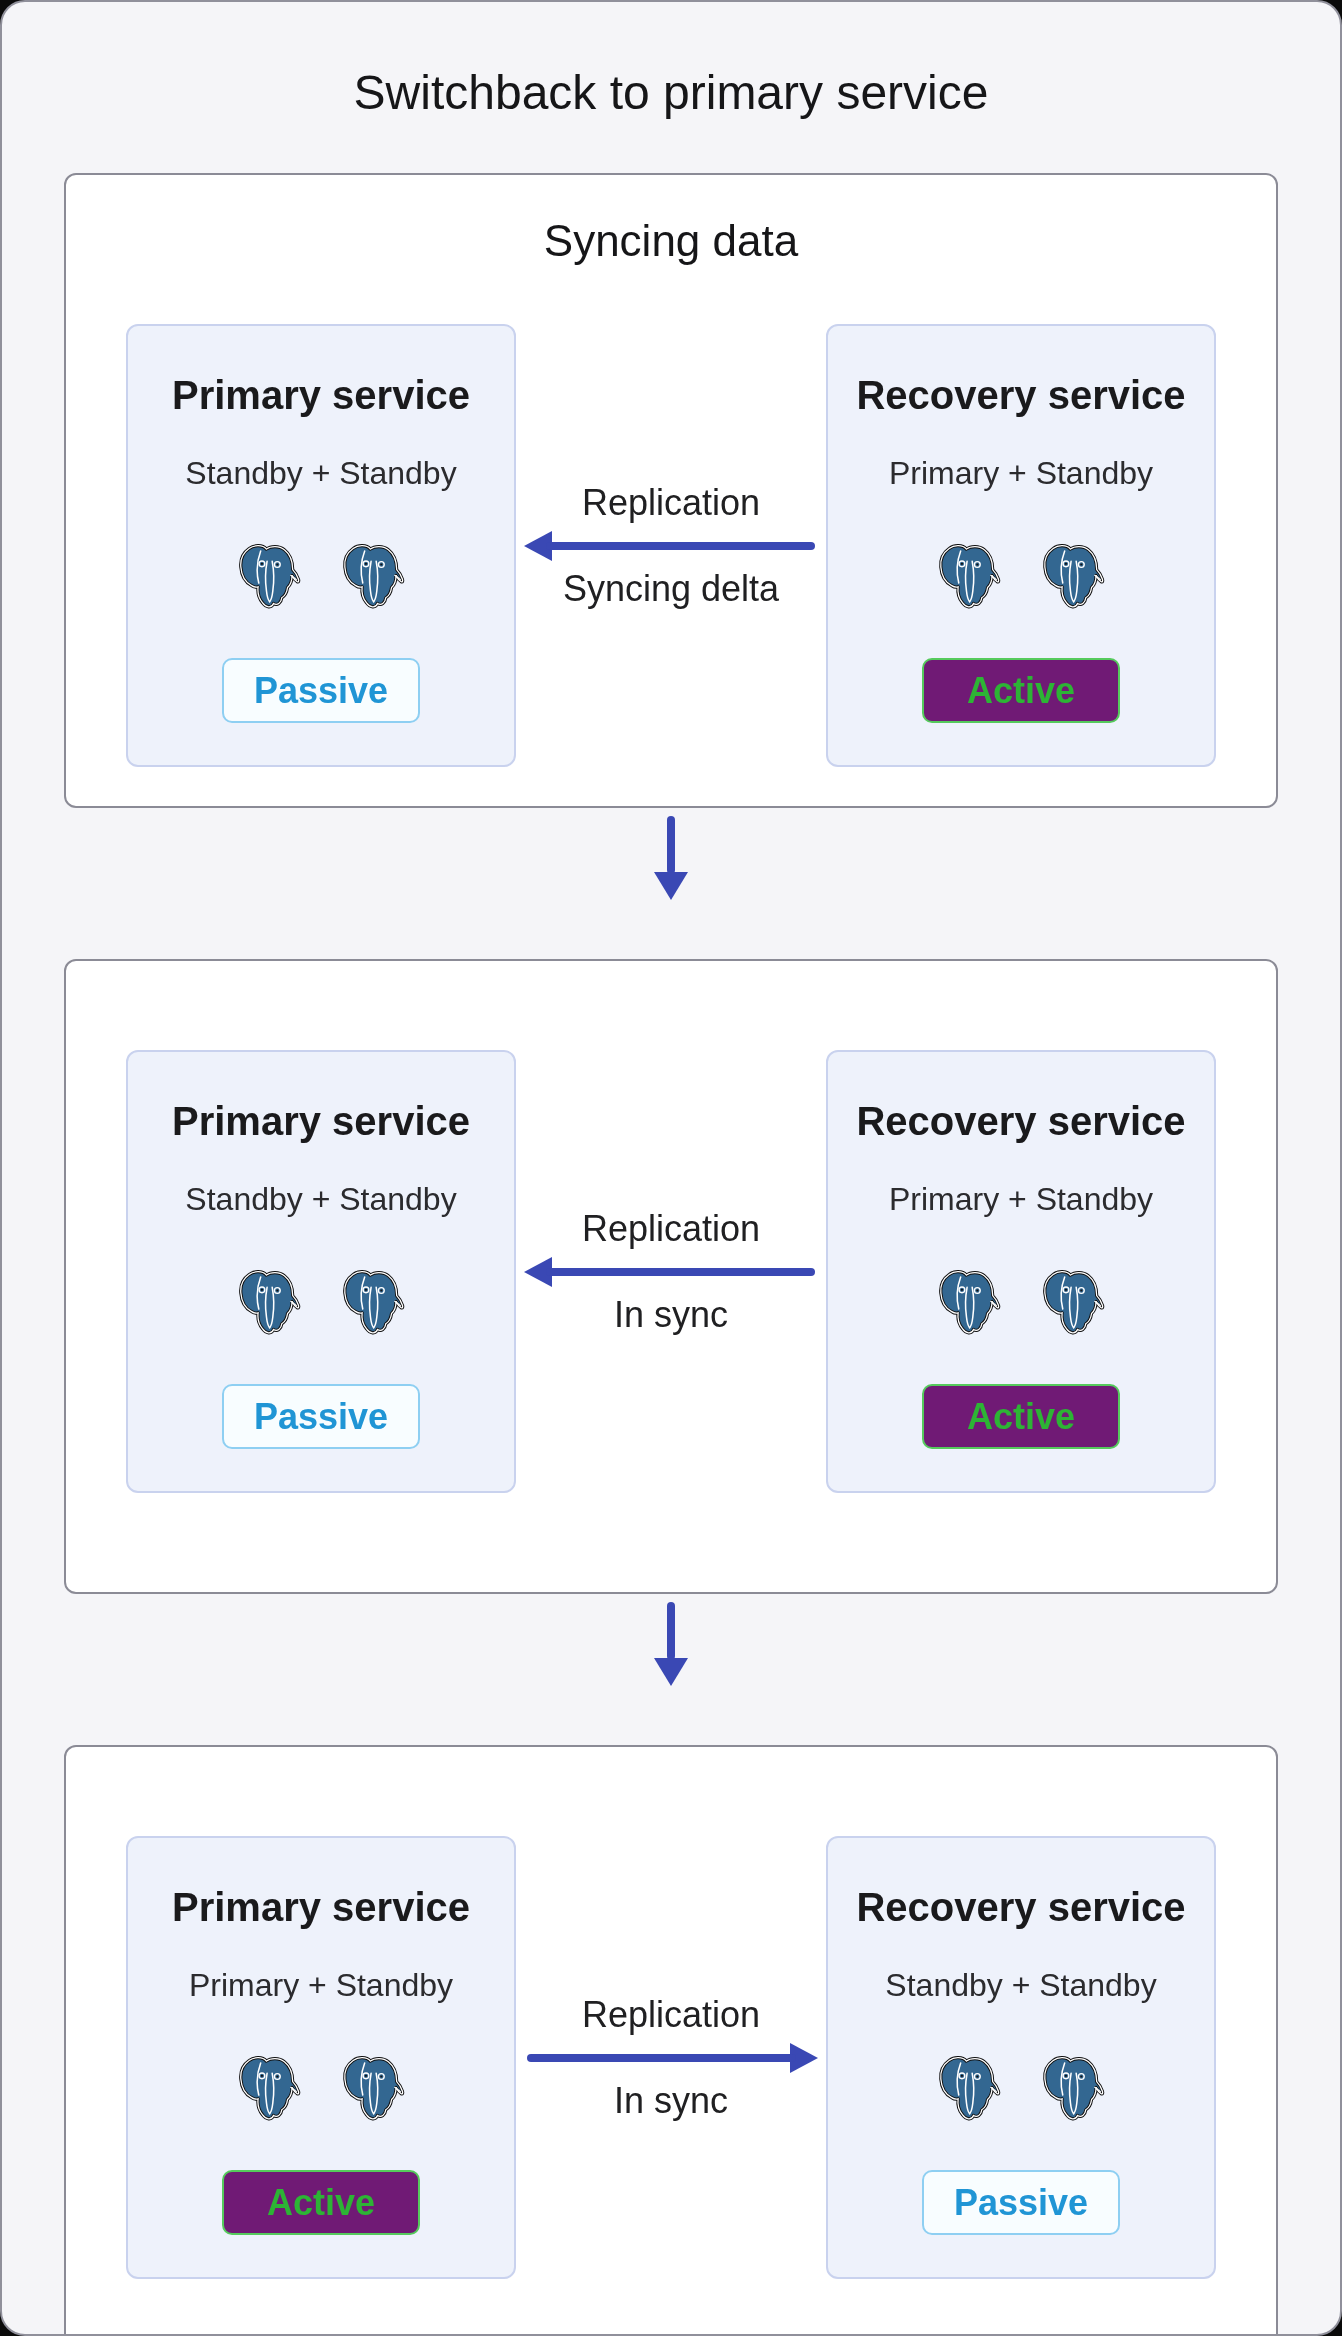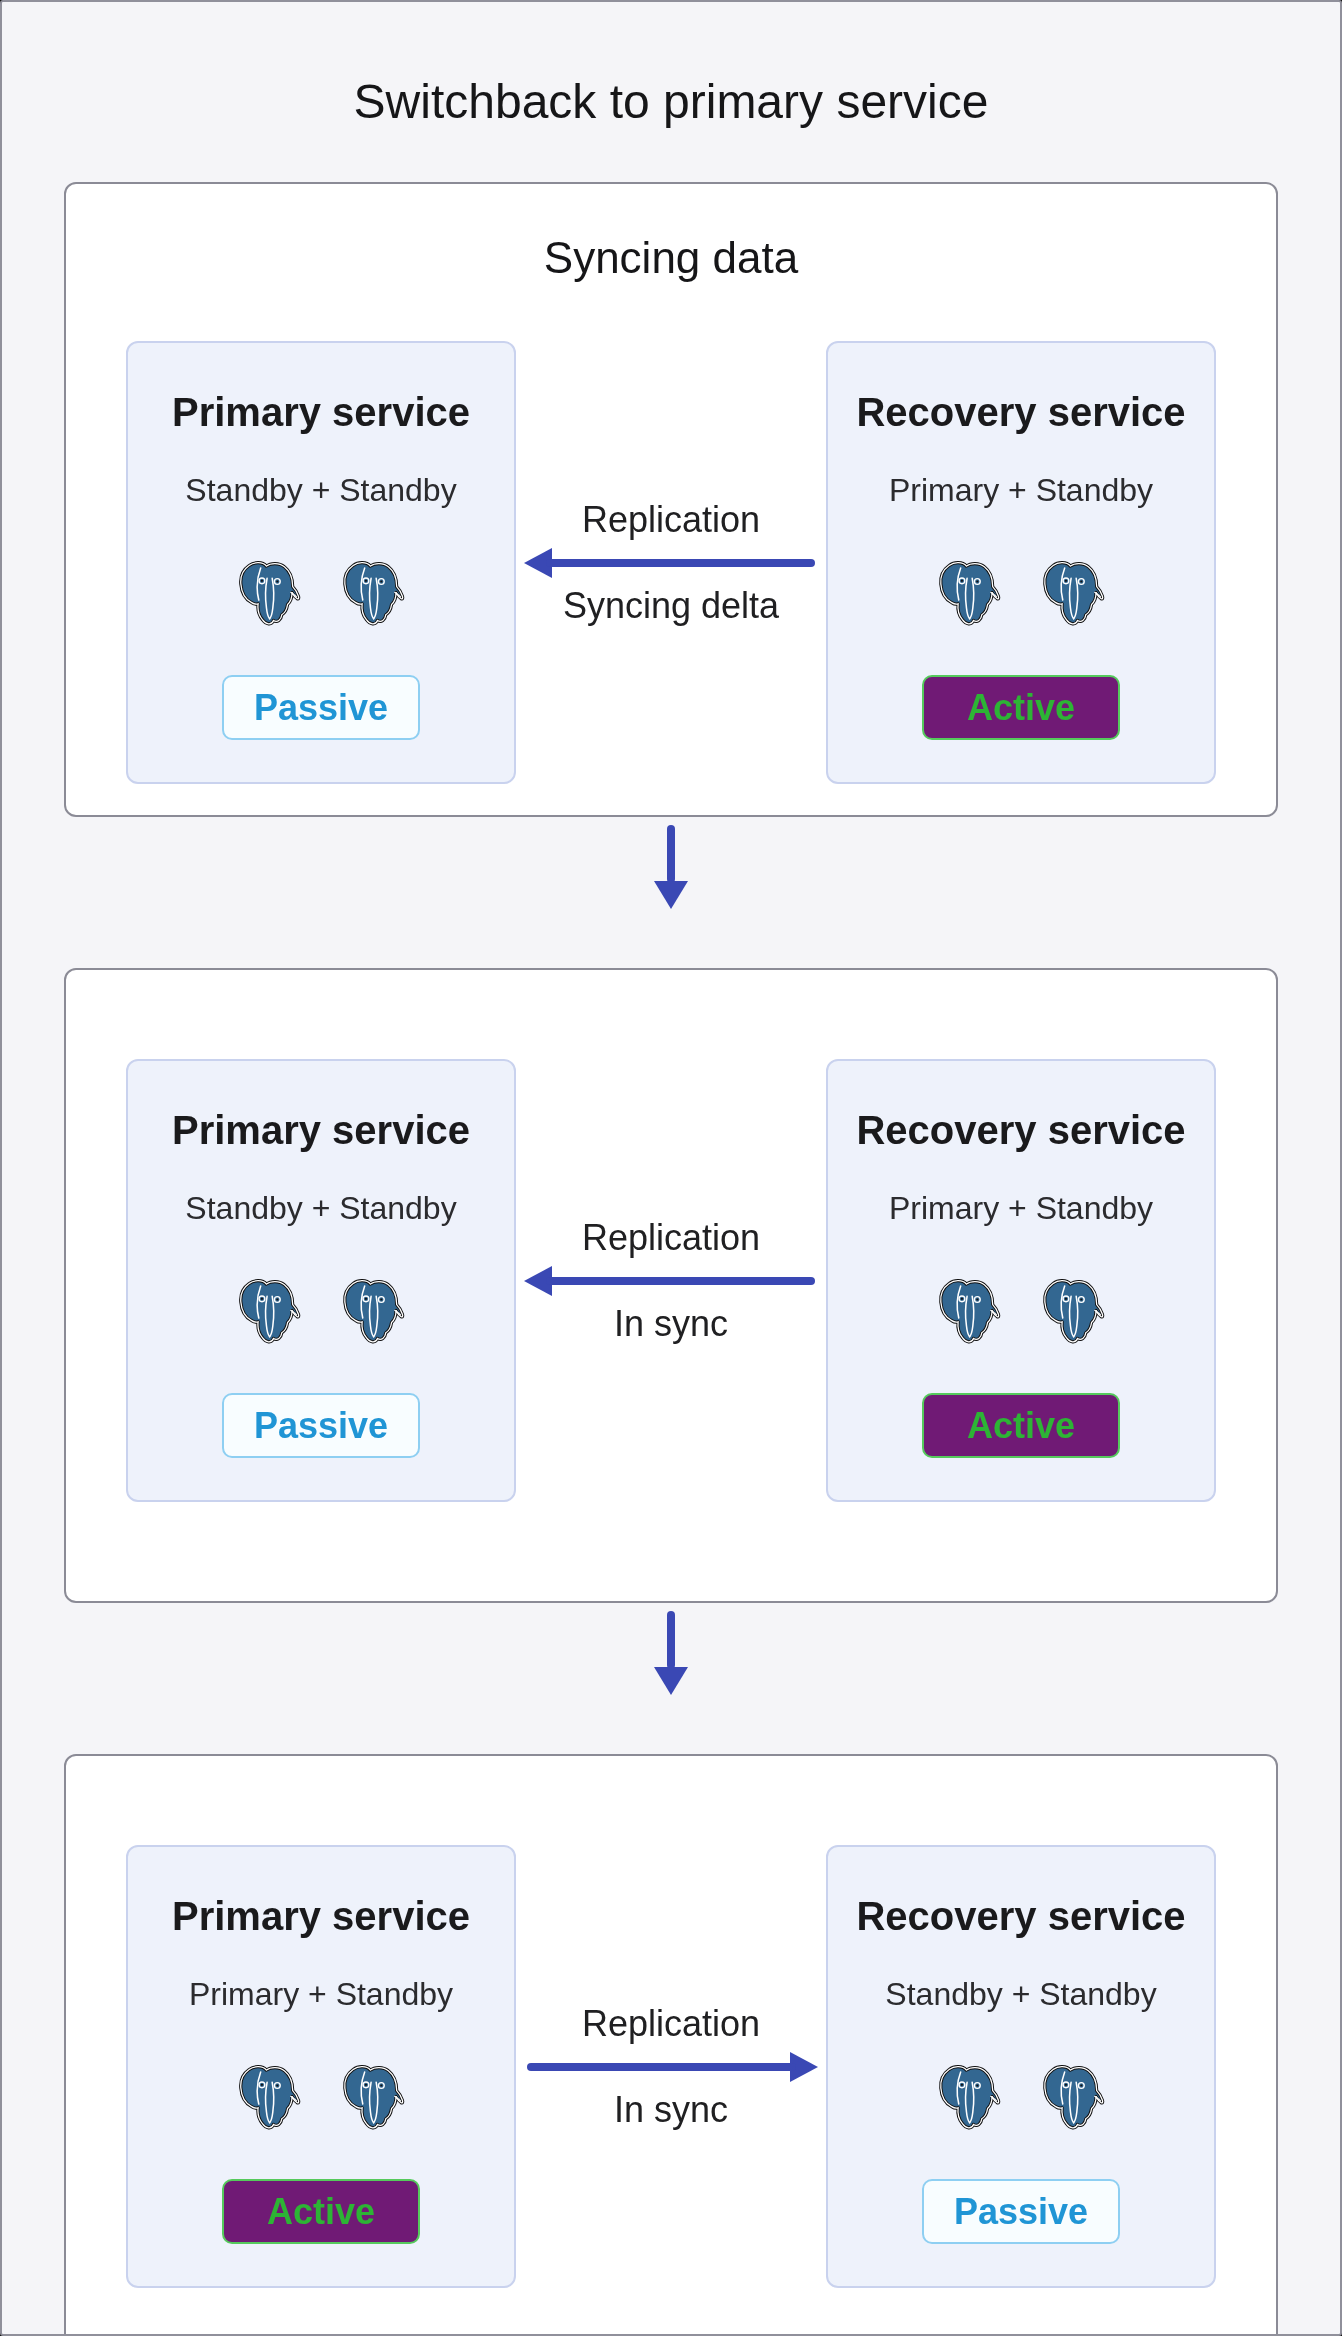--- a/index.html
+++ b/index.html
@@ -12,22 +12,22 @@
     height: 2336px;
     font-family: "Liberation Sans", "DejaVu Sans", sans-serif;
     -webkit-font-smoothing: antialiased;
   }
   .page {
     box-sizing: border-box;
     width: 1342px;
     height: 2336px;
     background: #f5f5f8;
     border: 2px solid #90909b;
-    border-radius: 3px;
-    padding: 13px 62px;
+    border-radius: 25px;
+    padding: 4px 62px;
     overflow: hidden;
   }
   .main-title {
     margin: 0;
     padding-top: 60px;
     height: 54px;
     line-height: 54px;
     font-size: 48px;
     font-weight: 400;
     text-align: center;
@@ -37,21 +37,21 @@
   .panel {
     box-sizing: border-box;
     margin-top: 53px;
     height: 635px;
     background: #ffffff;
     border: 2px solid #8b8b96;
     border-radius: 12px;
     padding: 32px 60px 0;
   }
   .panel-title {
-    margin: 16px;
+    margin: 8px;
     font-size: 44px;
     font-weight: 400;
     line-height: 52px;
     text-align: center;
     color: #161618;
   }
   .panel-body {
     margin-top: 57px;
     display: flex;
     justify-content: space-between;

